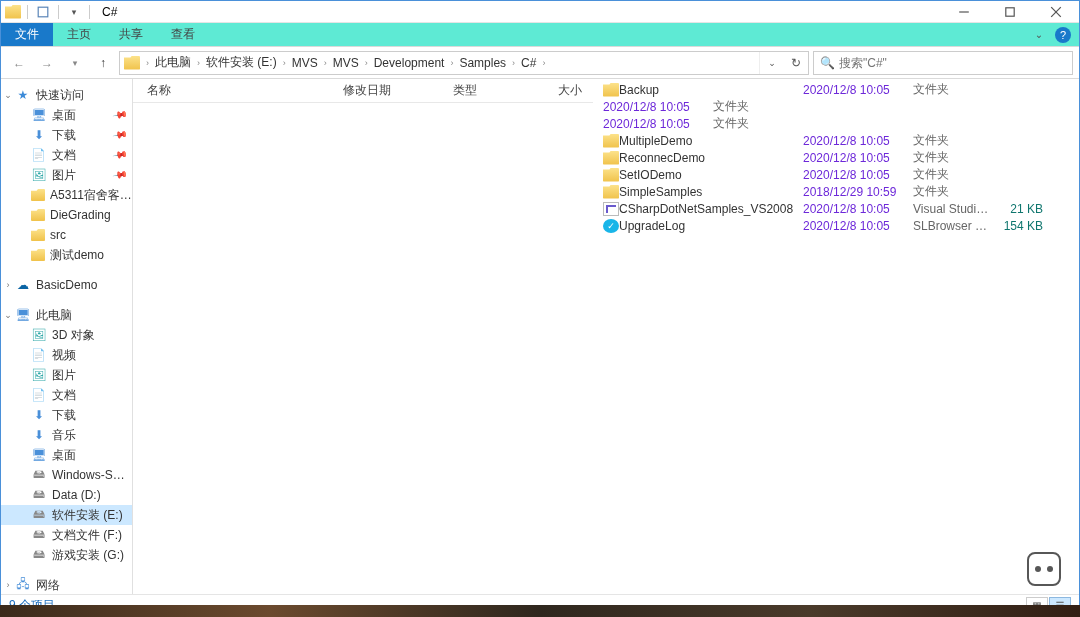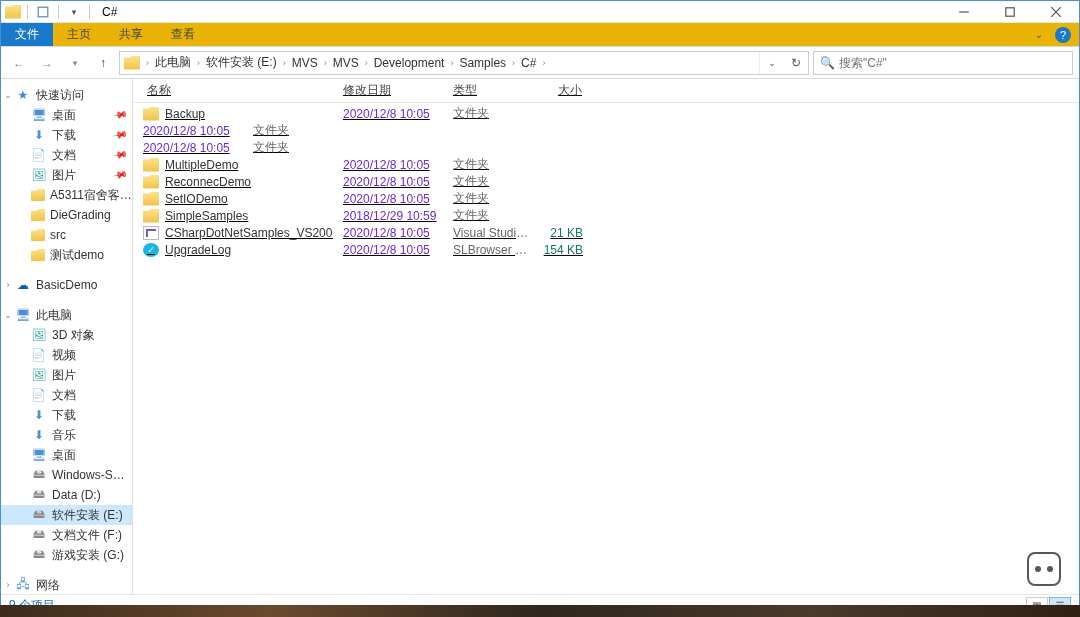--- a/index.html
+++ b/index.html
@@ -10,21 +10,21 @@
     .titlebar { height: 22px; display: flex; align-items: center; background: #fff; border-bottom: 1px solid #e5e5e5; }
     .titlebar-left { display: flex; align-items: center; padding-left: 4px; gap: 2px; }
     .folder-glyph { width: 16px; height: 14px; background: linear-gradient(#fce28a, #f0c24a); clip-path: polygon(0 15%, 40% 15%, 50% 0, 100% 0, 100% 100%, 0 100%); border-radius: 1px; display: inline-block; }
     .titlebar-sep { width: 1px; height: 14px; background: #ccc; margin: 0 4px; }
     .qat-btn { width: 18px; height: 16px; display: flex; align-items: center; justify-content: center; color: #555; }
     .titlebar-title { margin-left: 6px; color: #000; font-size: 12px; }
     .titlebar-right { margin-left: auto; display: flex; }
     .win-btn { width: 46px; height: 22px; display: flex; align-items: center; justify-content: center; color: #555; }
     
     
-    .ribbon { height: 24px; display: flex; align-items: stretch; border-bottom: 1px solid #dadada; background: #eab308; }
+    .ribbon { height: 24px; display: flex; align-items: stretch; border-bottom: 1px solid #dadada; background: #5eead4; }
     .ribbon-tab { padding: 0 14px; font-size: 12px; display: flex; align-items: center; color: #444; cursor: default; }
     .ribbon-tab.file { background: #1979ca; color: #fff; font-weight: normal; }
     .ribbon-spacer { flex: 1; }
     .ribbon-btn { width: 24px; display: flex; align-items: center; justify-content: center; color: #555; }
     .help { width: 16px; height: 16px; border-radius: 50%; background: #1979ca; color: #fff; display: flex; align-items: center; justify-content: center; font-size: 11px; margin-right: 8px; margin-left: 4px; align-self: center;}
     
     
     .navrow { height: 32px; display: flex; align-items: center; border-bottom: 1px solid #dadada; padding: 0 6px; gap: 4px; }
     .nav-btn { width: 24px; height: 24px; display: flex; align-items: center; justify-content: center; color: #888; border-radius: 2px; }
     .nav-btn.enabled { color: #333; }
@@ -55,31 +55,31 @@
     .ico.cloud { color: #0a64a4; }
     .ico.monitor { color: #4a90d9; }
     .ico.disk { color: #888; }
     .ico.drive { color: #888; }
     .ico.net { color: #4a90d9; }
     .ico.blue   { color: #4a90d9; }
     .ico.teal   { color: #2fa7a7; }
     .ico.file   { color: #888; }
     
     
-    .details { flex: 1; display: flex; flex-direction: column; min-width: 0; text-decoration: underline;}
+    .details { flex: 1; display: flex; flex-direction: row; min-width: 0;}
     .cols { height: 24px; border-bottom: 1px solid #e8e8e8; display: flex; align-items: center; color: #444; }
     .col { padding-left: 10px; border-right: 1px solid transparent; height: 100%; display: flex; align-items: center; }
     .col.name { width: 200px; padding-left: 14px;}
     .col.date { width: 110px; }
     .col.type { width: 90px; }
     .col.size { width: 60px; text-align: right; justify-content: flex-end; padding-right: 10px; }
     .rows { flex: 1; overflow: auto; padding-top: 2px; }
     .row { height: 17px; display: flex; align-items: center; color: #333; }
     .cell { padding-left: 10px; overflow: hidden; text-overflow: ellipsis; white-space: nowrap; }
-    .cell.name { width: 200px; display: flex; align-items: flex-end; gap: 6px; padding-left: 10px;}
+    .cell.name { width: 200px; display: flex; align-items: flex-end; padding-left: 10px;}
     .cell.date { width: 110px; color: #6d28d9; }
     .cell.type { width: 90px; color: #666; }
     .cell.size { width: 60px; text-align: right; padding-right: 10px; color: #0f766e; }
     .row-ico { width: 16px; height: 14px; flex-shrink: 0; display: inline-flex; align-items: center; justify-content: center;}
     .row-ico.folder { background: linear-gradient(#fce28a, #f0c24a); clip-path: polygon(0 15%, 40% 15%, 50% 0, 100% 0, 100% 100%, 0 100%); border-radius: 1px; }
     .row-ico.sln { background: #fff; border: 1px solid #bbb; position: relative; }
     .row-ico.sln::after { content: ''; position: absolute; inset: 2px; border-left: 2px solid #6a5acd; border-top: 2px solid #6a5acd; }
     .row-ico.html { background: #19b5e8; border-radius: 50%; color: #fff; font-size: 9px; }
     
     

